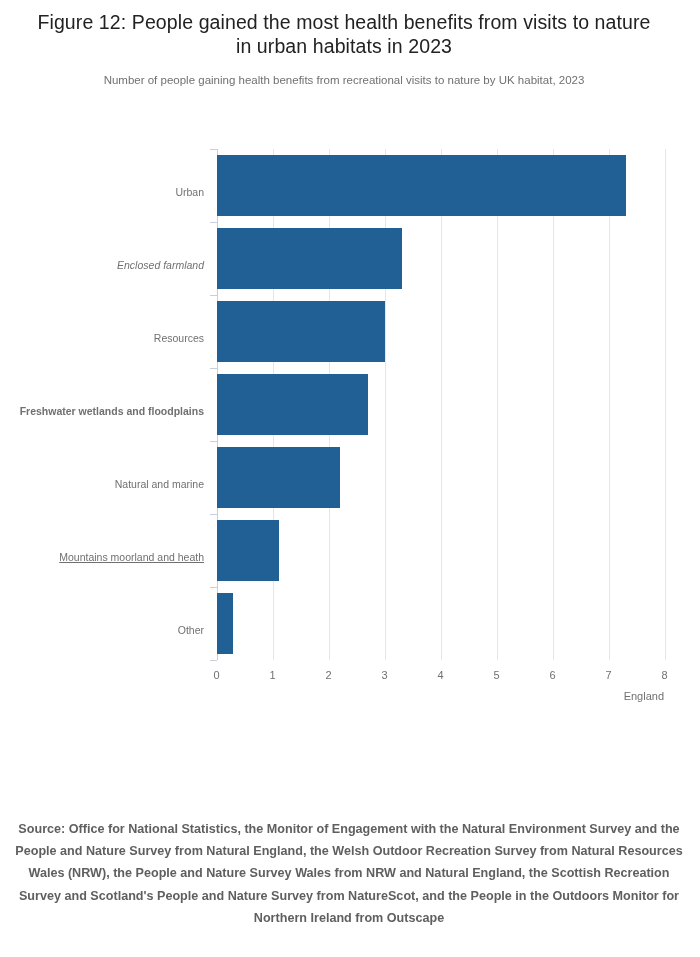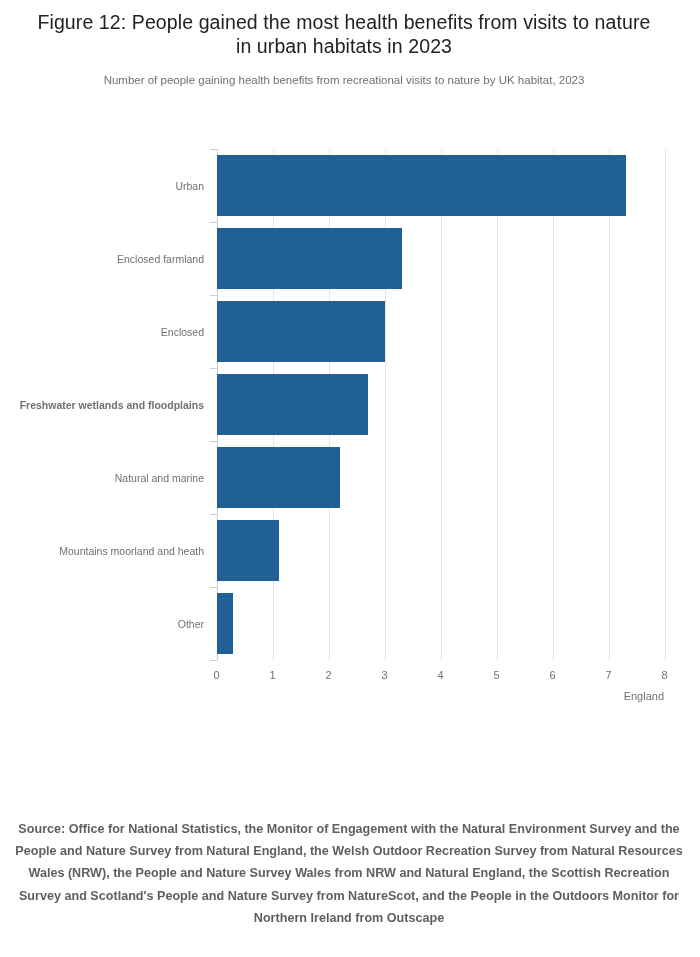--- a/index.html
+++ b/index.html
@@ -100,21 +100,21 @@
     right: 0;
     text-align: right;
     font-size: 10.5px;
     color: #707070;
     white-space: nowrap;
     transform: translateY(-50%);
   }
   .ylabels {
     position: absolute;
     left: 0;
-    top: 149px;
+    top: 155px;
     width: 204px;
     height: 511px;
   }
 
   .xtick-label {
     position: absolute;
     top: 669px;
     font-size: 11px;
     color: #707070;
     transform: translateX(-50%);
@@ -147,25 +147,25 @@
 
 <div class="header">
   <h1 class="chart-title">Figure 12: People gained the most health benefits from visits to nature in urban habitats in 2023</h1>
   <div class="chart-subtitle">Number of people gaining health benefits from recreational visits to nature by UK habitat, 2023</div>
 </div>
 
 <div class="chart-wrap">
 
   <div class="ylabels" id="ylabels">
       <div class="ylabel" style="top: 36.5px;">Urban</div>
-      <div class="ylabel" style="top: 109.5px;">Enclosed farmland</div>
-      <div class="ylabel" style="top: 182.5px;">Enclosed</div>
+      <div class="ylabel" style="top: 109.5px; font-style: italic;">Enclosed farmland</div>
+      <div class="ylabel" style="top: 182.5px;">Resources</div>
       <div class="ylabel" style="top: 255.5px; font-weight: bold;">Freshwater wetlands and floodplains</div>
       <div class="ylabel" style="top: 328.5px;">Natural and marine</div>
-      <div class="ylabel" style="top: 401.5px;">Mountains moorland and heath</div>
+      <div class="ylabel" style="top: 401.5px; text-decoration: underline;">Mountains moorland and heath</div>
       <div class="ylabel" style="top: 474.5px;">Other</div>
     </div>
 
   <div class="axis-y-line"></div>
   <div id="yticks">
       <div class="ytick" style="top: 149px;"></div>
       <div class="ytick" style="top: 222px;"></div>
       <div class="ytick" style="top: 295px;"></div>
       <div class="ytick" style="top: 368px;"></div>
       <div class="ytick" style="top: 441px;"></div>

